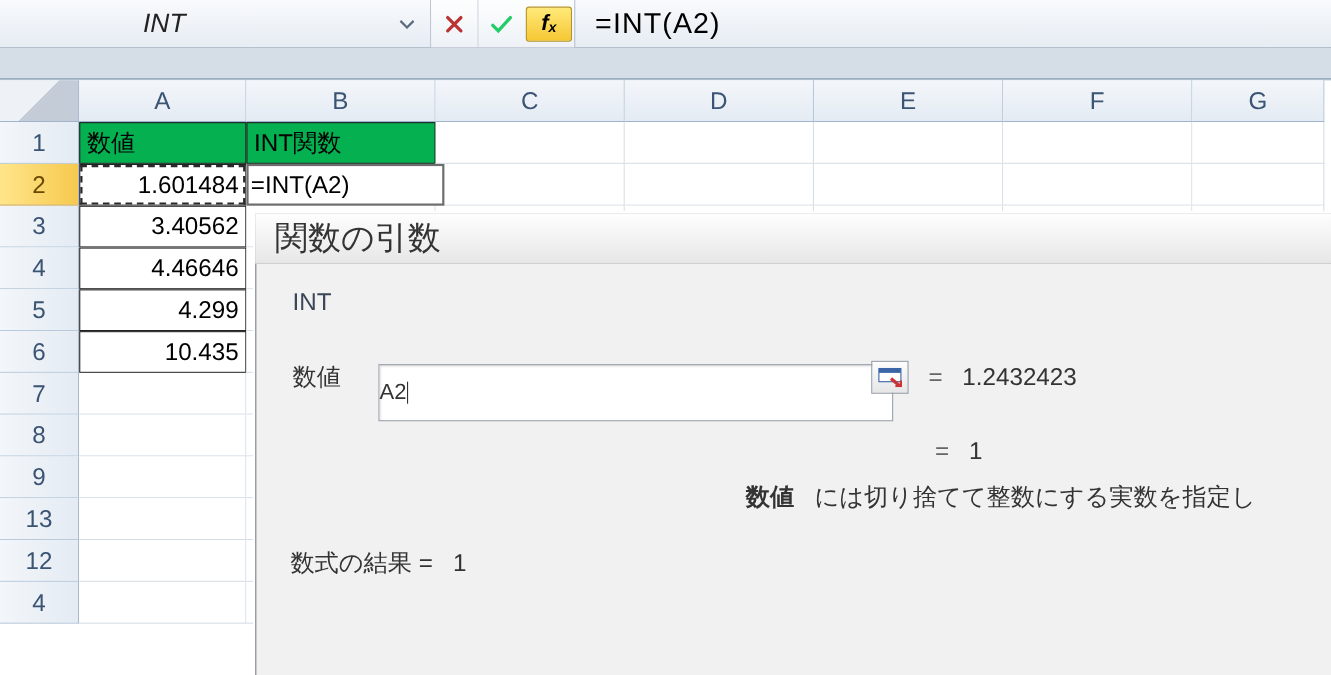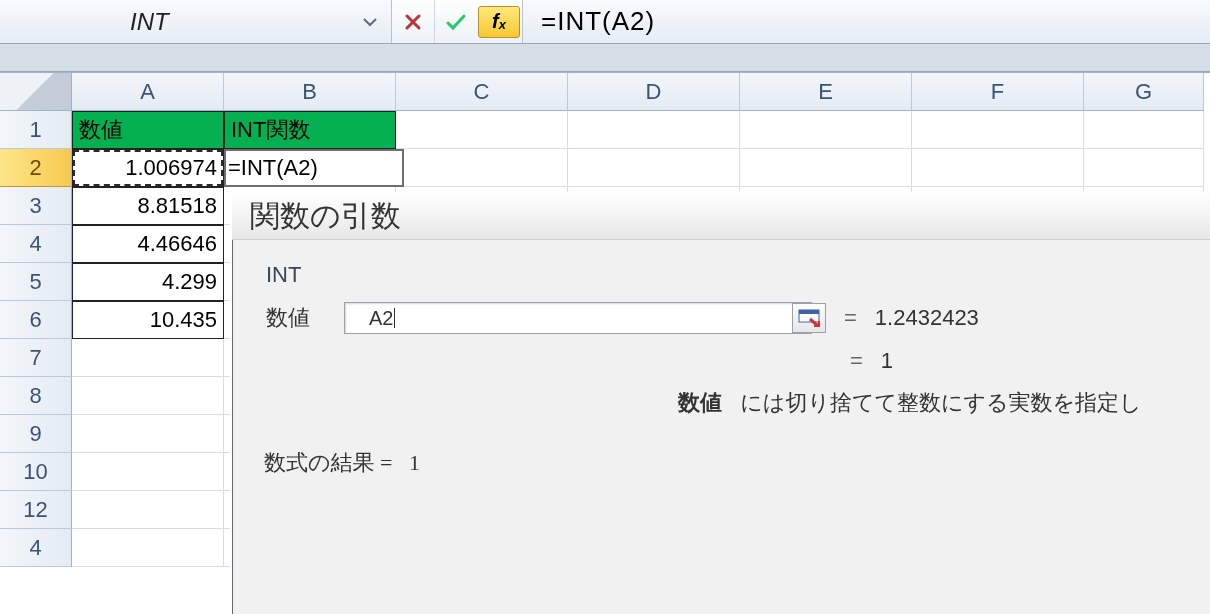--- a/index.html
+++ b/index.html
@@ -166,41 +166,42 @@
     margin:6px 0 14px 8px;
   }
   .arg-row{
     display:flex; align-items:center;
     margin:4px 0 14px 8px;
     gap:18px;
   }
   .arg-label{width:60px;}
   .arg-input{
     flex:0 0 468px;
-    height:32px;
+    height:52px;
     border:1px solid #9aa1ab;
     background:#fff;
     box-shadow:inset 1px 1px 2px rgba(0,0,0,0.15);
     display:flex; align-items:center;
-    padding:0 24px;
+    padding:0 0;
     font-size:20px;
+    margin-top:29px;
   }
   .range-btn{
     width:34px;height:30px;
     margin-left:-38px;
     border:1px solid #9aa1ab;
     background:linear-gradient(#fdfdfd,#e6e6e6);
     display:flex;align-items:center;justify-content:center;
     position:relative; z-index:2;
   }
   .range-btn svg{width:22px;height:18px;}
   .eq{color:#666;}
   .desc{margin:24px 0 8px 6px;}
   .arg-desc{margin:12px 0 10px 420px;}
-  .result{margin:30px 0 4px 6px;font-family:Liberation Serif, serif;}
+  .result{margin:30px 0 4px 6px;}
 </style>
 </head>
 <body>
 
 <div class="formula-bar">
   <div class="name-box-wrap">
     <span class="name-box">INT</span>
     <span class="name-drop">
       <svg viewBox="0 0 14 10">
           <path d="M1 2 L7 8 L13 2" fill="none" stroke="#5a6b80" stroke-width="2"></path>
@@ -237,30 +238,30 @@
   <div class="row-hdr">1</div>
   <div class="cell green black-border">数値</div>
   <div class="cell green black-border">INT関数</div>
   <div class="cell"></div>
   <div class="cell"></div>
   <div class="cell"></div>
   <div class="cell"></div>
   <div class="cell"></div>
 
   <div class="row-hdr active">2</div>
-  <div class="cell num ants black-border">1.006974</div>
+  <div class="cell num ants black-border">1.601484</div>
   <div class="cell edit-cell">=INT(A2)</div>
   <div class="cell"></div>
   <div class="cell"></div>
   <div class="cell"></div>
   <div class="cell"></div>
   <div class="cell"></div>
 
   <div class="row-hdr">3</div>
-  <div class="cell num black-border">8.81518</div>
+  <div class="cell num black-border">3.40562</div>
   <div class="cell"></div>
   <div class="cell"></div>
   <div class="cell"></div>
   <div class="cell"></div>
   <div class="cell"></div>
   <div class="cell"></div>
 
   <div class="row-hdr">4</div>
   <div class="cell num black-border">4.46646</div>
   <div class="cell"></div>
@@ -305,21 +306,21 @@
     <div class="cell"></div>
     <div class="cell"></div>
   <div class="row-hdr">9</div>
   <div class="cell"></div>
     <div class="cell"></div>
     <div class="cell"></div>
     <div class="cell"></div>
     <div class="cell"></div>
     <div class="cell"></div>
     <div class="cell"></div>
-  <div class="row-hdr">10</div>
+  <div class="row-hdr">13</div>
   <div class="cell"></div>
     <div class="cell"></div>
     <div class="cell"></div>
     <div class="cell"></div>
     <div class="cell"></div>
     <div class="cell"></div>
     <div class="cell"></div>
   <div class="row-hdr">12</div>
   <div class="cell"></div>
     <div class="cell"></div>

